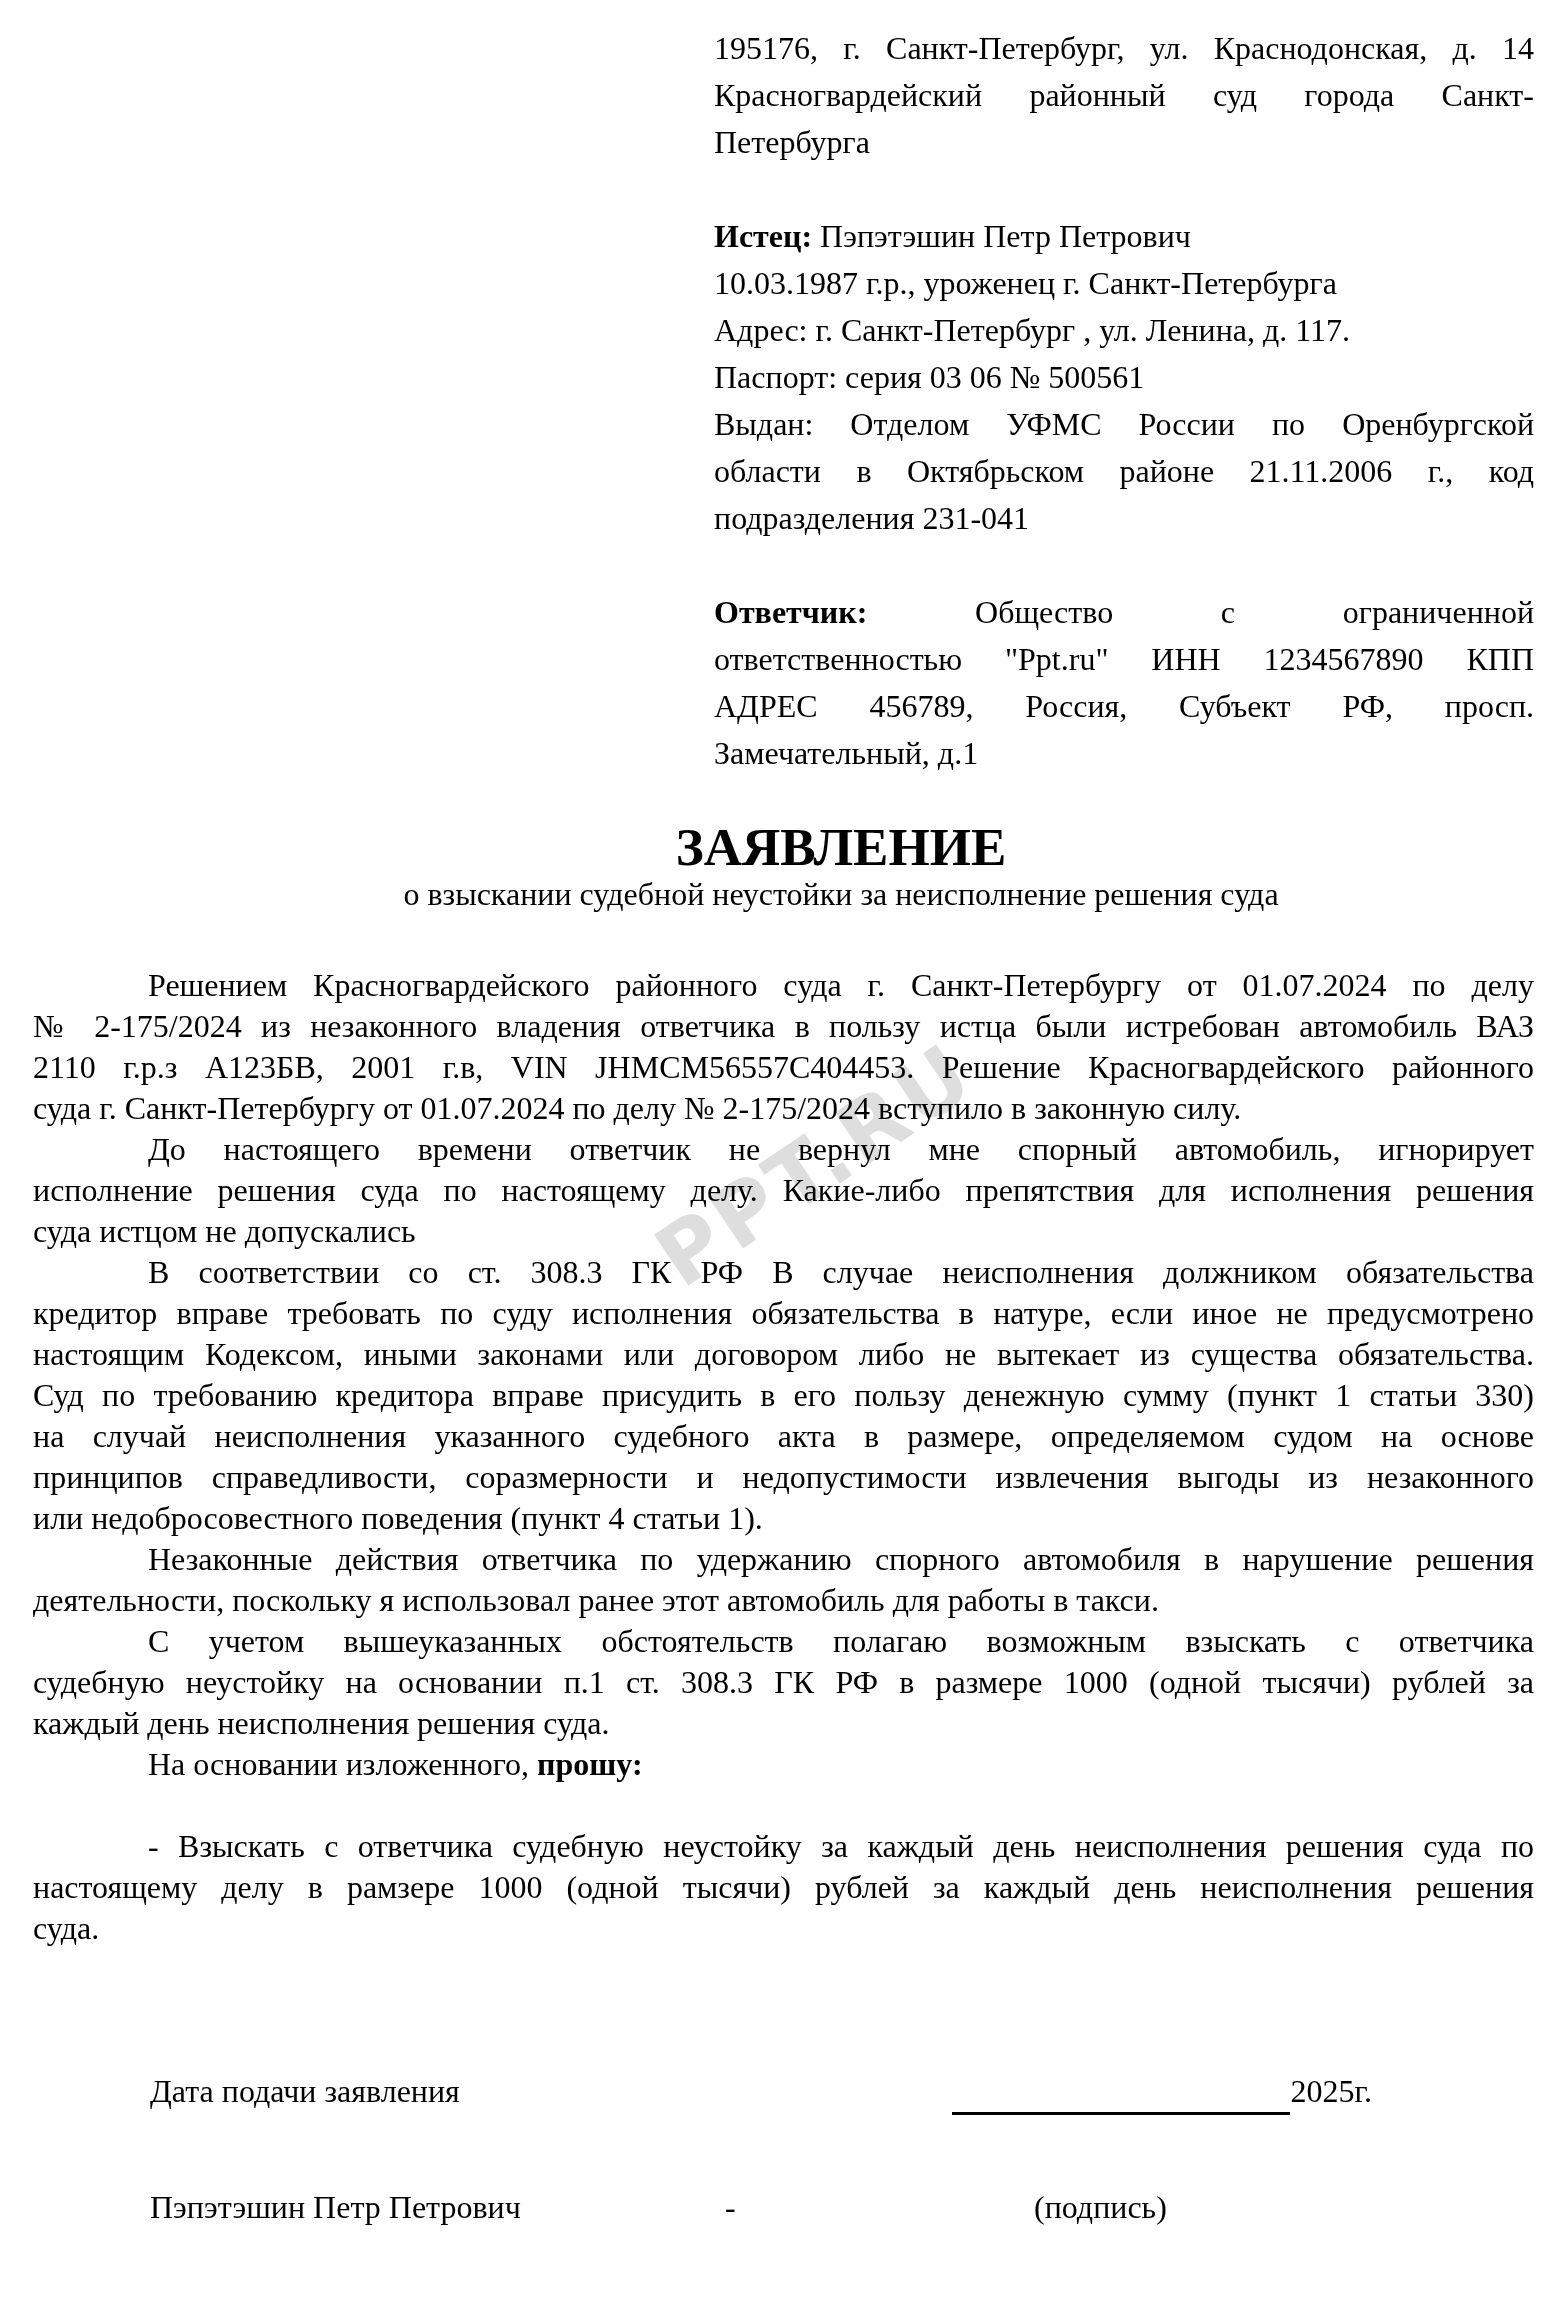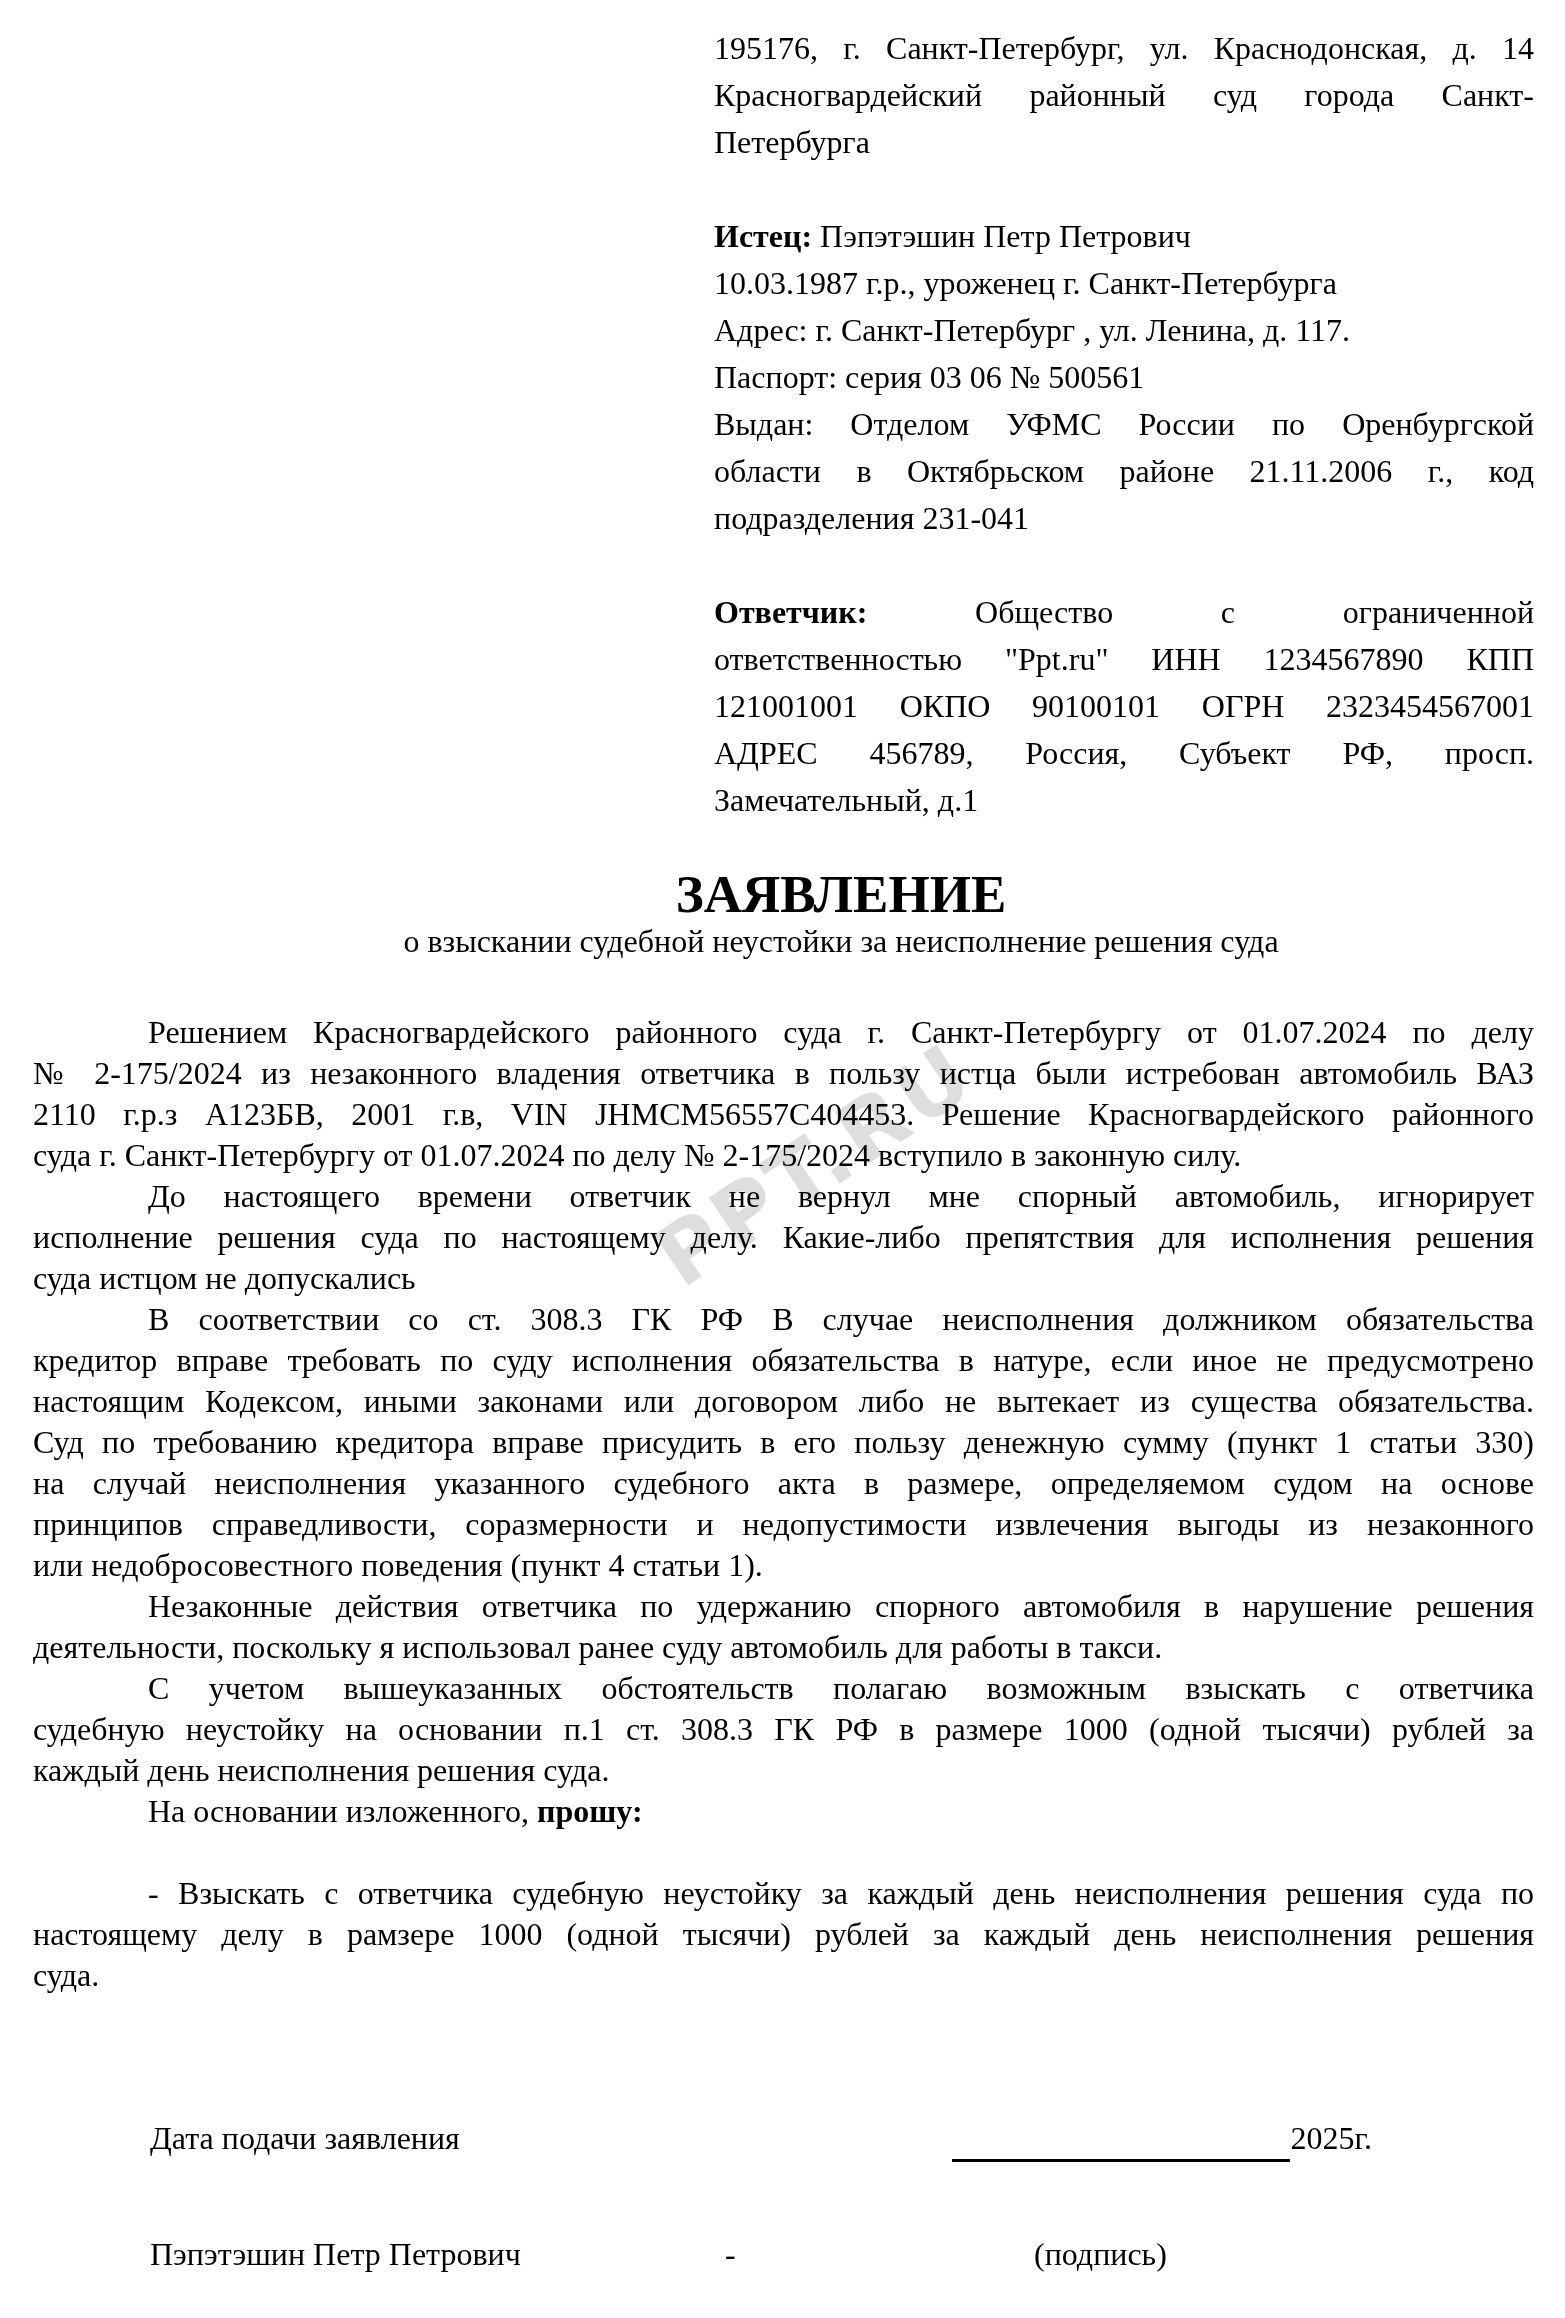--- a/index.html
+++ b/index.html
@@ -65,21 +65,20 @@
       <div class="ln last">Адрес: г. Санкт-Петербург , ул. Ленина, д. 117.</div>
       <div class="ln last">Паспорт: серия 03 06 № 500561</div>
       <div class="ln">Выдан: Отделом УФМС России по Оренбургской</div>
       <div class="ln">области в Октябрьском районе 21.11.2006 г., код</div>
       <div class="ln last">подразделения 231-041</div>
     </div>
 
     <div class="hdr-block mt-line">
       <div class="ln"><span class="b">Ответчик:</span> <span>Общество с ограниченной</span></div>
       <div class="ln">ответственностью "Ppt.ru" ИНН 1234567890 КПП</div>
-      <div class="ln">121001001 ОКПО 90100101 ОГРН 2323454567001</div>
       <div class="ln">АДРЕС 456789, Россия, Субъект РФ, просп.</div>
       <div class="ln last">Замечательный, д.1</div>
     </div>
 
     <div class="title-wrap">
       <div class="title-heading">ЗАЯВЛЕНИЕ</div>
       <div>о взыскании судебной неустойки за неисполнение решения суда</div>
     </div>
 
     <div class="doc-body">
@@ -102,21 +101,21 @@
         <div class="ln">кредитор вправе требовать по суду исполнения обязательства в натуре, если иное не предусмотрено</div>
         <div class="ln">настоящим Кодексом, иными законами или договором либо не вытекает из существа обязательства.</div>
         <div class="ln">Суд по требованию кредитора вправе присудить в его пользу денежную сумму (пункт 1 статьи 330)</div>
         <div class="ln">на случай неисполнения указанного судебного акта в размере, определяемом судом на основе</div>
         <div class="ln">принципов справедливости, соразмерности и недопустимости извлечения выгоды из незаконного</div>
         <div class="ln last">или недобросовестного поведения (пункт 4 статьи 1).</div>
       </div>
 
       <div>
         <div class="ln indent">Незаконные действия ответчика по удержанию спорного автомобиля в нарушение решения</div>
-        <div class="ln last">деятельности, поскольку я использовал ранее суду автомобиль для работы в такси.</div>
+        <div class="ln last">деятельности, поскольку я использовал ранее этот автомобиль для работы в такси.</div>
       </div>
 
       <div>
         <div class="ln indent">С учетом вышеуказанных обстоятельств полагаю возможным взыскать с ответчика</div>
         <div class="ln">судебную неустойку на основании п.1 ст. 308.3 ГК РФ в размере 1000 (одной тысячи) рублей за</div>
         <div class="ln last">каждый день неисполнения решения суда.</div>
       </div>
 
       <div class="ln last indent"><span>На основании изложенного,</span> <span class="b">прошу:</span></div>
 

